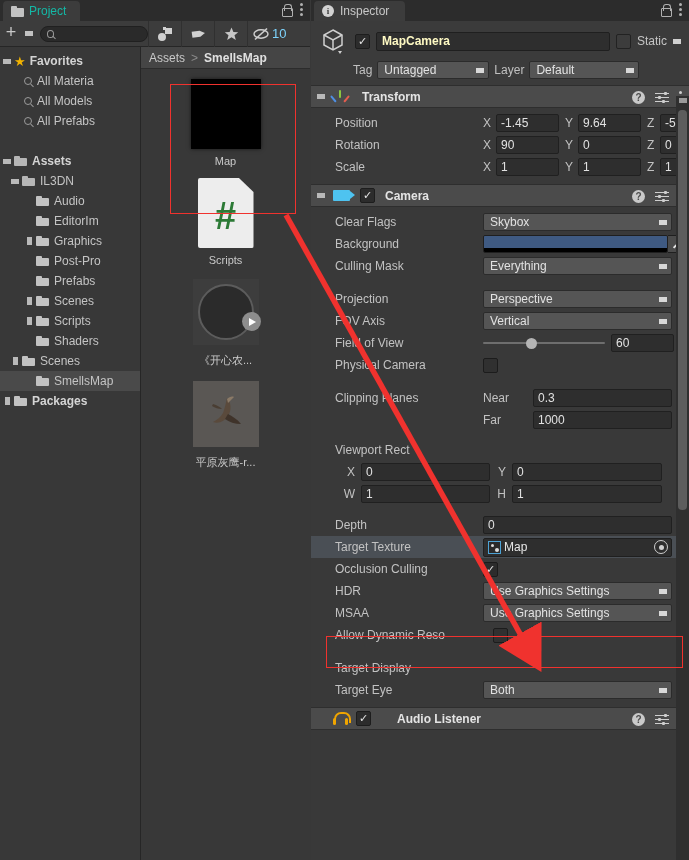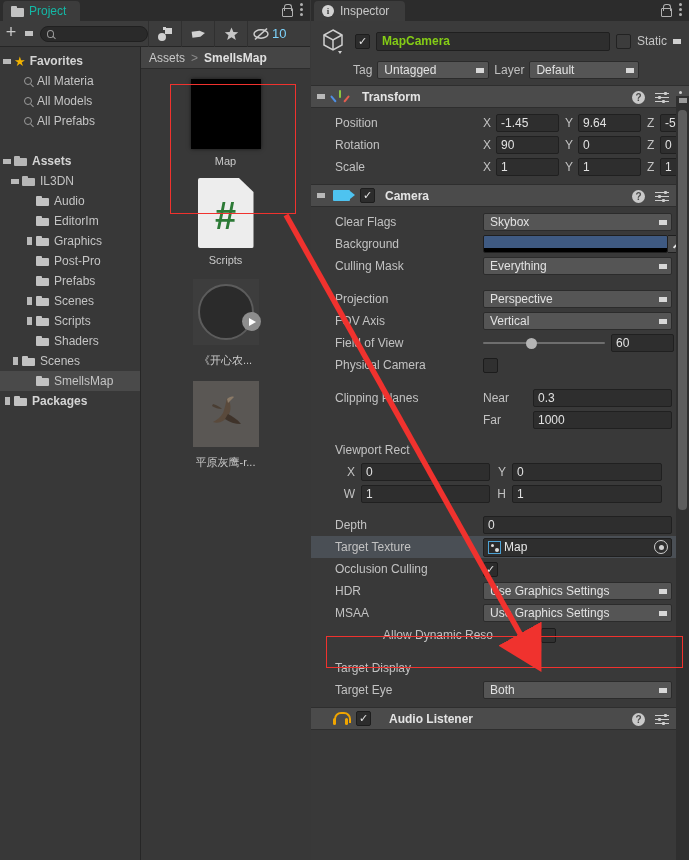--- a/index.html
+++ b/index.html
@@ -168,21 +168,21 @@
   
   .go-header{ background:#3b3b3b; padding:5px 8px 6px 8px; position:relative; }
   .go-row1{ display:flex; align-items:center; gap:6px; }
   .cube-ico{ width:30px;height:30px;position:relative;flex:0 0 30px;}
   .go-check{
     width:15px;height:15px;background:#2c2c2c;border:1px solid #1d1d1d;border-radius:2px;
     display:flex;align-items:center;justify-content:center;color:#e6e6e6;font-size:11px;line-height:1;
   }
   .name-field{
     flex:1; height:19px; background:#2e2e2e; border:1px solid #1f1f1f; border-radius:2px;
-    display:flex;align-items:center;padding:0 5px; color:#84cc16; font-size:12px; font-weight:bold;
+    display:flex;align-items:center;padding:0 5px; color:#fef9c3; font-size:12px; font-weight:bold;
   }
   .static-box{
     width:15px;height:15px;background:#3c3c3c;border:1px solid #222;border-radius:2px;flex:0 0 15px;
   }
   .static-lbl{ font-size:12px;color:#c4c4c4; }
   .go-row2{ display:flex; align-items:center; gap:5px; margin-top:5px; padding-left:34px; }
   .mini-lbl{ font-size:12px;color:#c0c0c0; }
   .dd{
     height:18px; background:#555555; border:1px solid #2b2b2b; border-radius:2px;
     display:flex;align-items:center; padding:0 4px 0 6px; color:#e2e2e2; font-size:12px;
@@ -829,21 +829,21 @@
 
       <div class="row">
         <span class="row-lbl">MSAA</span>
         <span class="dd dd-wide">
           <span>Use Graphics Settings</span>
           <span class="cd"></span>
         </span>
       </div>
 
       <div class="row">
-        <span class="row-lbl" style="width:158px;flex:0 0 158px;margin-left:48px;">Allow Dynamic Reso</span>
+        <span class="row-lbl" style="width:158px;flex:0 0 158px;">Allow Dynamic Reso</span>
         <span class="chk empty"></span>
       </div>
 
       <div style="height:11px;"></div>
 
       <div class="row">
         <span class="row-lbl">Target Display</span>
       </div>
 
       <div class="row">
@@ -852,21 +852,21 @@
           <span>Both</span>
           <span class="cd"></span>
         </span>
       </div>
     </div>
 
     <div class="comp-head">
       <span class="tri-dn" style="visibility:hidden;"></span>
       <span class="hp-ico"></span>
       <span class="go-check" style="margin-left:2px;">✓</span>
-      <span class="comp-title" style="margin-left:12px;">Audio Listener</span>
+      <span class="comp-title" style="margin-left:20px;">Audio Listener</span>
       <span class="comp-right">
         <span class="help-ico">?</span>
         <span class="preset-ico">
             <i></i>
             <i></i>
             <i></i>
             <b></b>
             <b></b>
             <b></b>
           </span>

